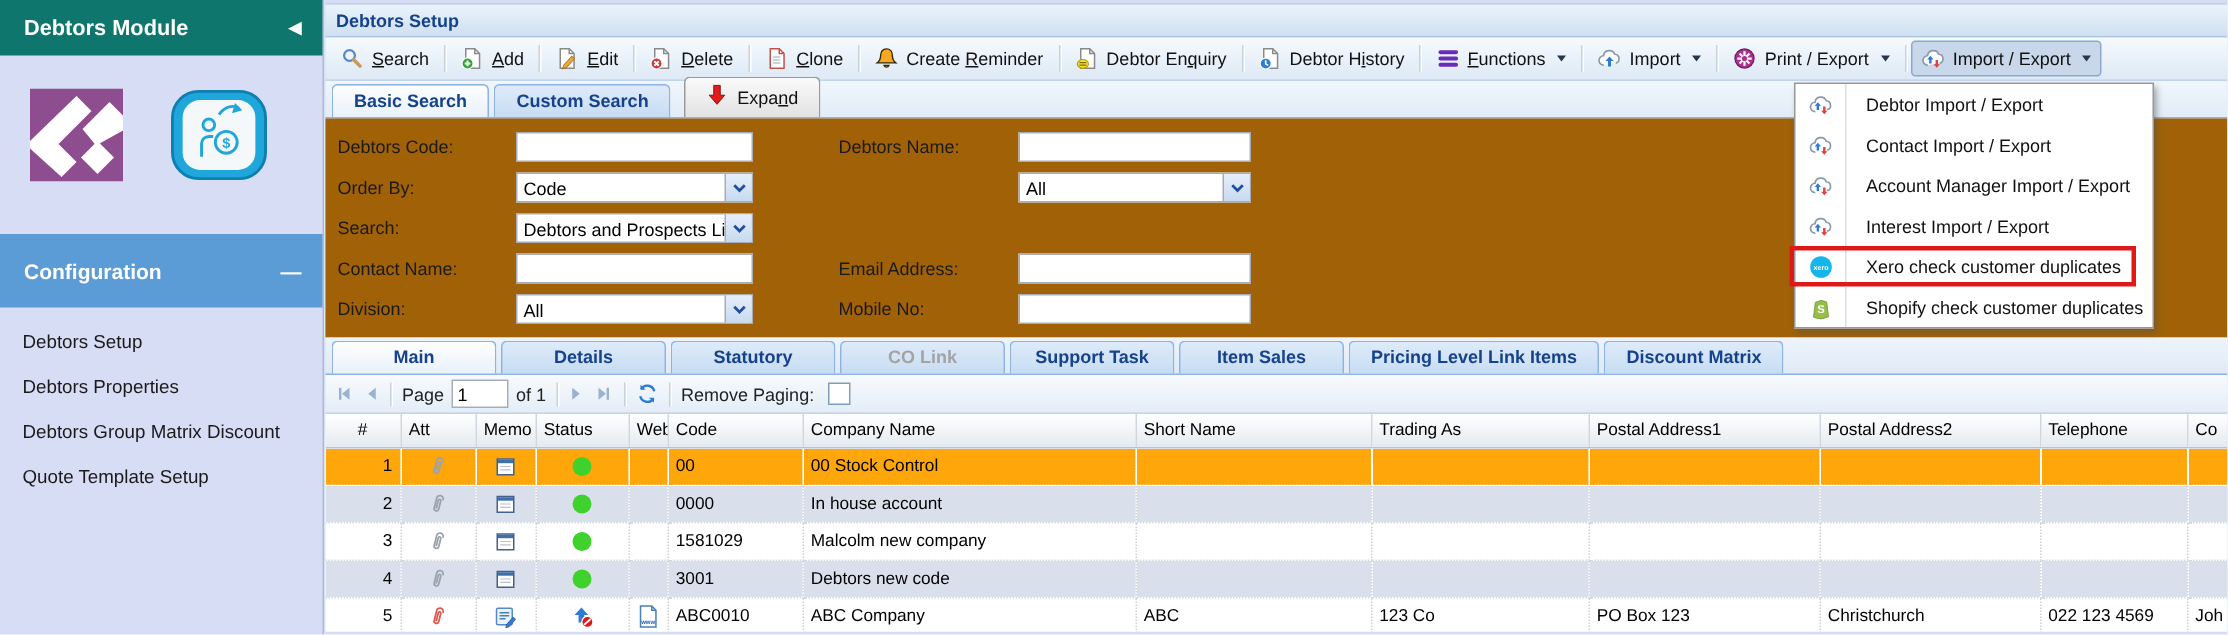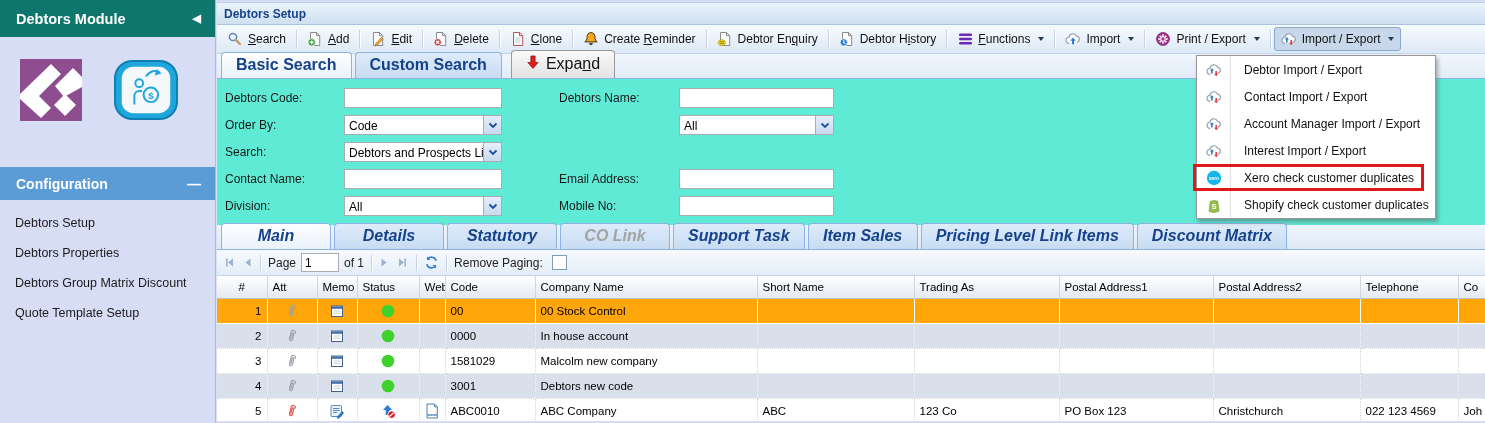--- a/index.html
+++ b/index.html
@@ -3,47 +3,47 @@
 <meta charset="utf-8">
 <style>
   html,body{margin:0;padding:0;background:#fff;font-family:"Liberation Sans",sans-serif;}
   #app{position:relative;width:1485px;height:423px;overflow:hidden;background:#d7e3f4;}
 
   
   #sidebar{position:absolute;left:0;top:0;width:216px;height:423px;background:#d8ddf6;border-right:1px solid #aebad4;box-sizing:border-box;}
   .sb-head{height:37px;background:#0f766e;color:#fff;display:flex;align-items:center;justify-content:space-between;padding:0 14px 0 16px;font-size:14.5px;font-weight:bold;}
   .sb-arrow{font-size:11px;cursor:pointer;}
   .sb-logos{display:flex;align-items:center;gap:32px;padding:16px 0 0 20px;height:78px;}
-  .sb-section{height:33px;background:#5b9cd6;color:#fff;display:flex;align-items:center;justify-content:space-between;padding:0 14px 0 16px;font-size:14px;font-weight:bold;margin-top:36px;}
+  .sb-section{height:33px;background:#5b9cd6;color:#fff;display:flex;align-items:flex-end;justify-content:space-between;padding:0 14px 16px 16px;font-size:14px;font-weight:bold;margin-top:25px;}
   .sb-minus{font-weight:bold;cursor:pointer;}
   #sb-items{padding-top:8px;}
   .sb-item{padding:8px 6px 8px 15px;font-size:12.5px;color:#1a1a1a;cursor:pointer;white-space:nowrap;}
 
   
   #content{position:absolute;left:217px;top:0;width:1268px;height:423px;background:#d6dcf3;}
   #panel-title{margin-top:2px;height:23px;line-height:23px;background:linear-gradient(#eaf3fb,#cfe0f1);border-top:1px solid #bcd2ea;border-bottom:1px solid #a9c4e2;color:#15428b;font-weight:bold;font-size:12px;padding-left:7px;box-sizing:border-box;}
   #toolbar{height:29px;display:flex;align-items:center;background:linear-gradient(#f6fafd,#dde9f6);padding:0 3px;border-bottom:1px solid #c3d5ea;box-sizing:border-box;}
   .tbtn{display:flex;align-items:center;gap:5px;padding:3px 6px;font-size:12px;color:#111;border:1px solid transparent;border-radius:3px;cursor:pointer;white-space:nowrap;}
   .tbtn.active{background:#c8d8ea;border-color:#8aa9cc;}
   .ticon{width:16px;height:16px;display:flex;align-items:center;justify-content:center;}
   .tsep{width:1px;height:18px;background:#c8d2de;box-shadow:1px 0 0 #fff;margin:0 3px;}
   .caret{width:0;height:0;border-left:3.5px solid transparent;border-right:3.5px solid transparent;border-top:4px solid #26364e;margin-left:3px;}
 
   
   .tabstrip{display:flex;align-items:flex-end;gap:3px;padding:3px 4px 0;height:25px;border-bottom:1px solid #8db2e3;box-sizing:border-box;}
   #form-tabs{background:linear-gradient(#f0f6fc,#e2ecf7);}
   #grid-tabs{background:linear-gradient(#eef4fb,#dfeaf6);}
-  .tab{border:1px solid #8db2e3;border-bottom:none;border-radius:4px 4px 0 0;padding:3px 14px 4px;font-size:16px;font-weight:bold;color:#15428b;background:linear-gradient(#deebfa,#c7dcf2);cursor:pointer;white-space:nowrap;text-align:center;}
+  .tab{border:1px solid #8db2e3;border-bottom:none;border-radius:4px 4px 0 0;padding:3px 14px 4px;font-size:12px;font-weight:bold;color:#15428b;background:linear-gradient(#deebfa,#c7dcf2);cursor:pointer;white-space:nowrap;text-align:center;}
   .tab.active{background:linear-gradient(#fdfeff,#e9f1fa);}
   .tab.disabled{color:#a3a3a3;cursor:default;}
-  .tab.wide{min-width:80px;font-style:italic;}
+  .tab.wide{min-width:80px;}
   .tab.expand{display:flex;align-items:center;gap:6px;color:#111;font-weight:normal;background:linear-gradient(#fafafa,#e2e2e2);border-color:#9a9a9a;margin-left:6px;}
 
   
-  #form-body{height:146px;background:#5eead4;padding:9px 0 0 8px;box-sizing:border-box;}
+  #form-body{height:146px;background:#a16207;padding:9px 0 0 8px;box-sizing:border-box;}
   #form-grid{display:grid;grid-template-columns:119px 158px 57px 120px 155px;grid-auto-rows:27px;}
   .f-label{font-size:12px;color:#1a1a1a;padding-top:3px;}
   .txt{width:100%;height:20px;border:1px solid #a9acb5;font-size:12px;padding:0 3px;box-sizing:border-box;background:#fff;font-family:"Liberation Sans",sans-serif;}
   .sel{display:flex;height:20px;border:1px solid #a9acb5;background:#fff;box-sizing:border-box;cursor:pointer;}
   .sel-val{flex:1;font-size:12px;padding:2.5px 0 0 4px;white-space:nowrap;overflow:hidden;}
   .sel-trig{width:17px;background:linear-gradient(#e6eefa,#c8daf0);border-left:1px solid #a9acb5;display:flex;align-items:center;justify-content:center;}
 
   
   #pager{height:26px;display:flex;align-items:center;gap:5px;background:linear-gradient(#f7fafd,#e3edf7);border-bottom:1px solid #c3d5ea;padding:12px 6px;font-size:12px;box-sizing:border-box;color:#222;}
   .pgbtn{display:flex;align-items:center;cursor:pointer;}

